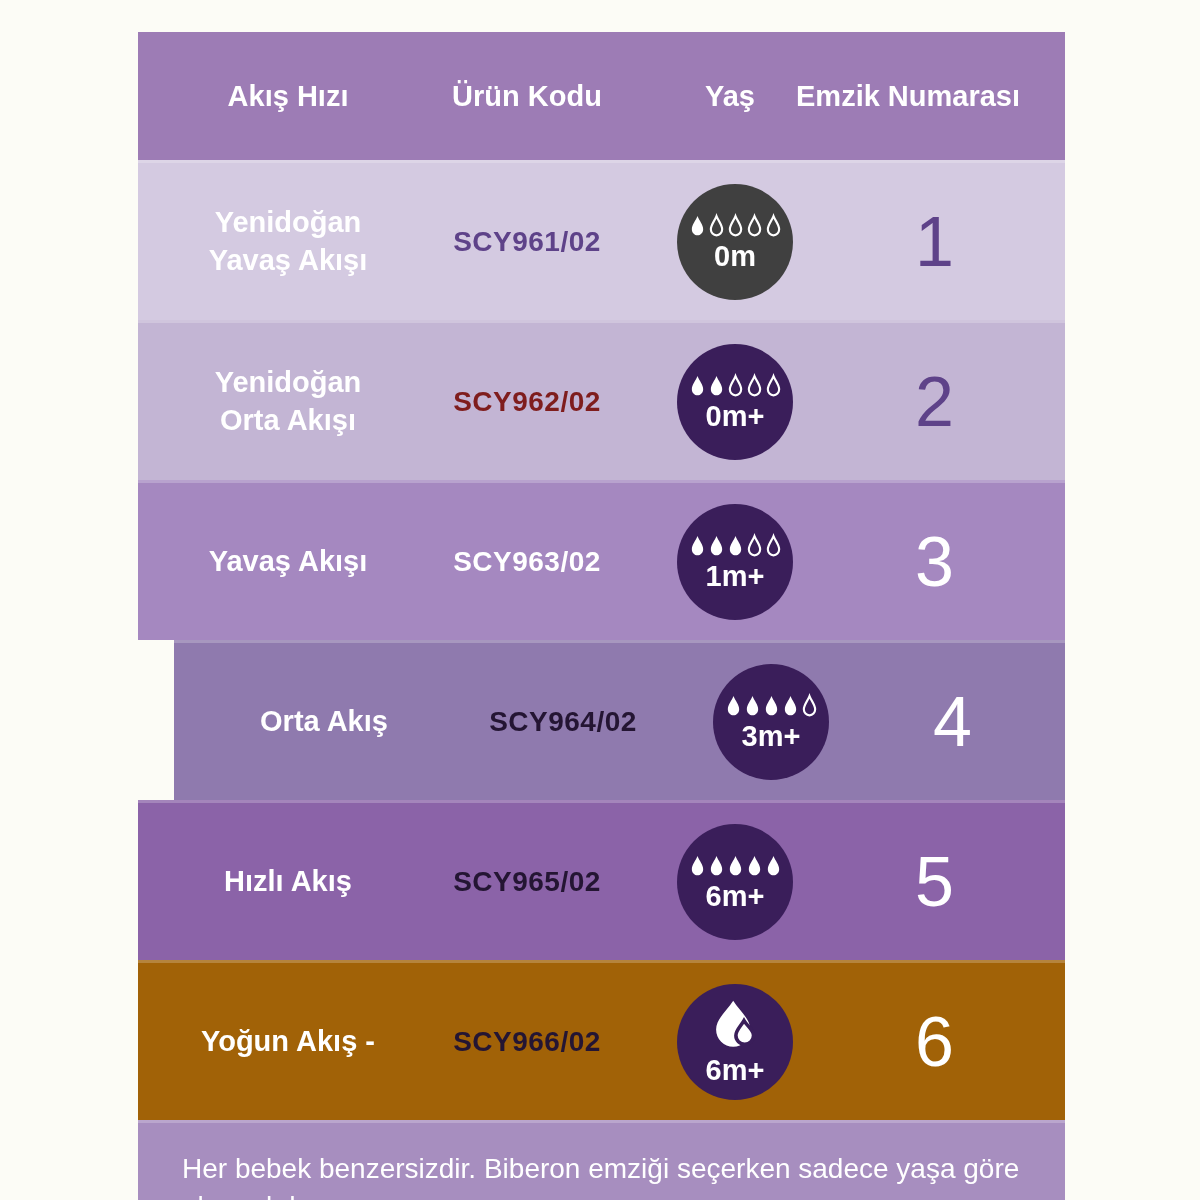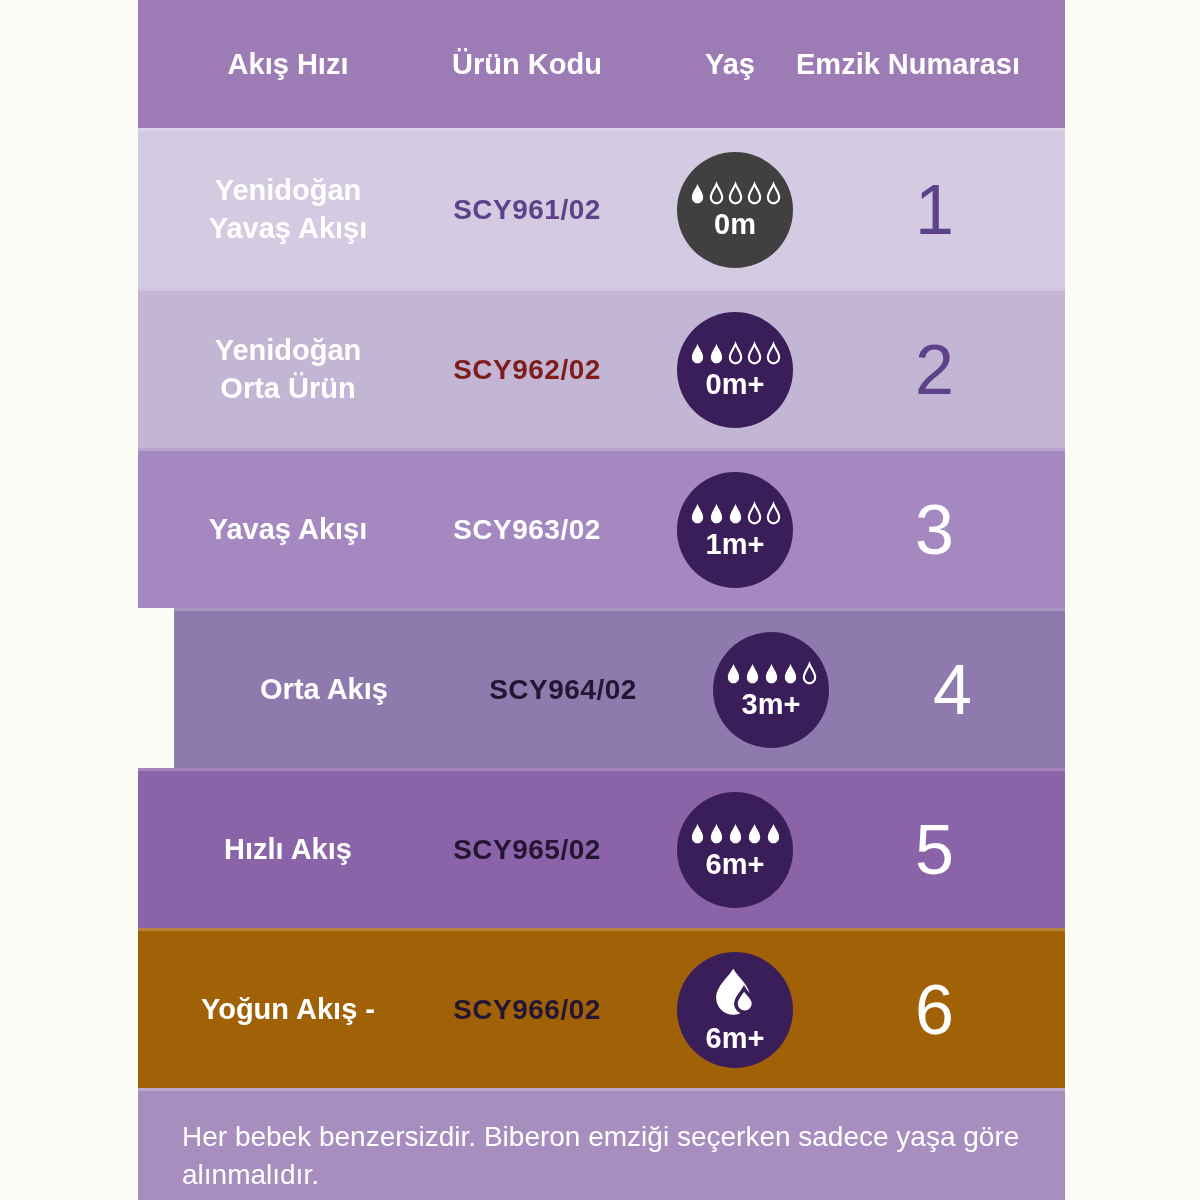--- a/index.html
+++ b/index.html
@@ -22,21 +22,21 @@
   .numcell{display:flex;justify-content:center;}
   .num{font-size:70px;font-weight:400;transform:translateX(-20px);line-height:1;}
   .note{flex:1;border-top:3px solid rgba(255,255,255,0.22);padding:27px 30px 0 44px;font-size:28px;line-height:1.35;}
 </style>
 </head>
 <body>
 
 <div class="page" style="background: rgb(252, 252, 246);">
   <div class="content">
 
-    <div class="thead grid4" style="background: rgb(157, 124, 181); color: rgb(255, 255, 255);">
+    <div class="thead grid4" style="background: rgb(157, 124, 181); color: rgb(255, 255, 255); margin-top: 32px;">
       <div class="cell c1">Akış Hızı</div>
       <div class="cell c2">Ürün Kodu</div>
       <div class="cell c3">Yaş</div>
       <div class="cell c4">Emzik Numarası</div>
     </div>
 
     <div class="trow grid4" style="background: rgb(212, 202, 225);">
       <div class="flow">
         <div>Yenidoğan</div>
         <div>Yavaş Akışı</div>
@@ -65,21 +65,21 @@
         </div>
       </div>
       <div class="numcell">
           <span class="num" style="color: rgb(94, 66, 137);">1</span>
         </div>
     </div>
 
     <div class="trow grid4" style="background: rgb(195, 181, 212);">
       <div class="flow">
         <div>Yenidoğan</div>
-        <div>Orta Ürün</div>
+        <div>Orta Akışı</div>
       </div>
       <div class="codecell"><span class="code" style="color: #7f1d1d;">SCY962/02</span></div>
       <div class="badgecell">
         <div class="badge" style="background: rgb(58, 30, 90);">
           <div class="drops">
               <svg class="drop" viewBox="0 0 24 32">
                 <path d="M12 2 C9.5 8.5 4 14.5 4 20.5 C4 25.3 7.6 29.2 12 29.2 C16.4 29.2 20 25.3 20 20.5 C20 14.5 14.5 8.5 12 2 Z" fill="#ffffff"></path>
               </svg>
               <svg class="drop" viewBox="0 0 24 32">
                 <path d="M12 2 C9.5 8.5 4 14.5 4 20.5 C4 25.3 7.6 29.2 12 29.2 C16.4 29.2 20 25.3 20 20.5 C20 14.5 14.5 8.5 12 2 Z" fill="#ffffff"></path>

